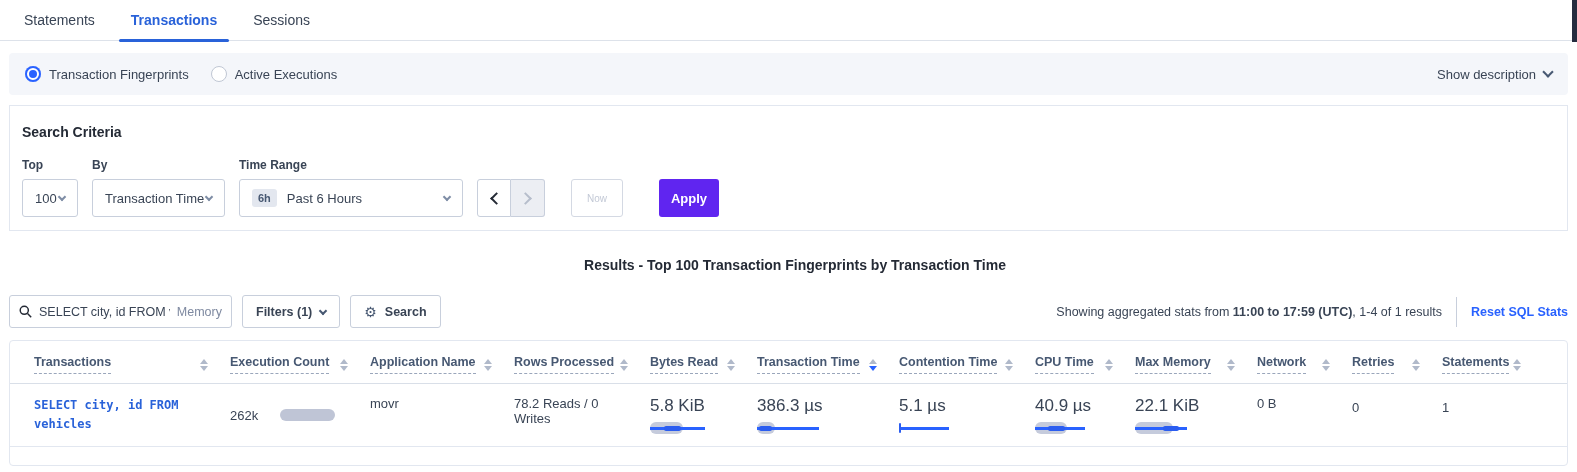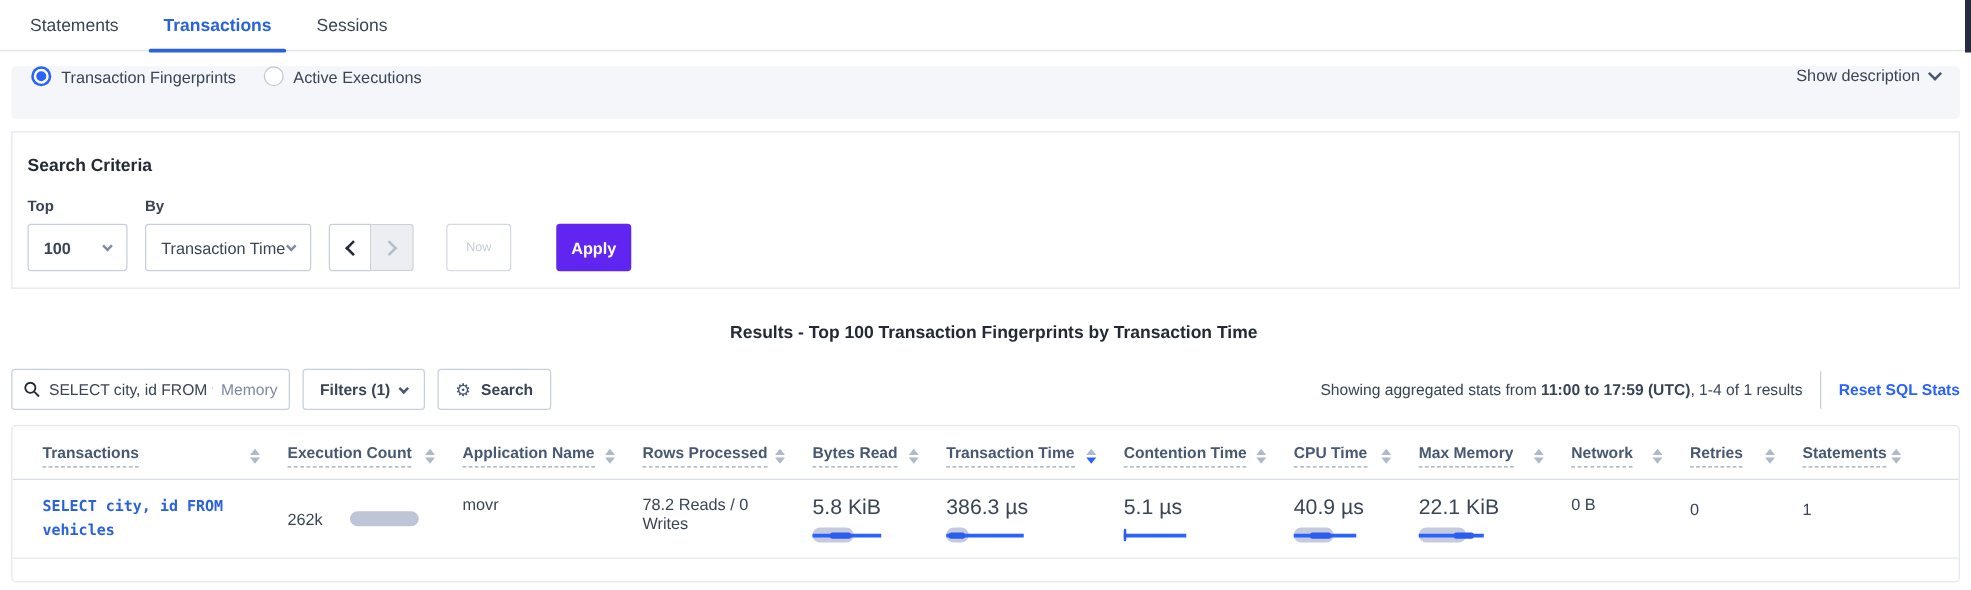--- a/index.html
+++ b/index.html
@@ -12,21 +12,21 @@
   .tab { font-size:14px; color:#394455; padding:0 12px; height:41px; line-height:41px;
     margin-left:12px; cursor:pointer; position:relative; }
   .tab:first-child { margin-left:12px; }
   .tab.active { color:#2962d9; font-weight:bold; }
   .tab.active::after { content:""; position:absolute; left:0; right:0; bottom:-1px;
     height:3px; background:#2962d9; border-radius:2px; }
   .edge-artifact { position:absolute; right:0; top:0; width:5px; height:42px; background:#252c3f; }
 
   
   .toggle-strip { margin:12px 9px 0 9px; height:42px; background:#f4f6fa; border-radius:4px;
-    display:flex; align-items:flex-start; padding:0 16px; }
+    display:flex; align-items:center; padding:0 16px; }
   .radio-group { display:flex; align-items:center; gap:22px; }
   .radio-opt { display:flex; align-items:center; gap:8px; font-size:13px; color:#394455; cursor:pointer; }
   .radio { width:16px; height:16px; border-radius:50%; }
   .radio.on { background:#2962ff;
     box-shadow: inset 0 0 0 2px #2962ff, inset 0 0 0 4px #ffffff; }
   .radio.off { background:#fff; border:1px solid #c0c7d4; }
   .show-desc { margin-left:auto; font-size:13px; color:#394455; display:flex; align-items:center; gap:8px; cursor:pointer; }
   .chev { width:8px; height:8px; border-right:2px solid #475872; border-bottom:2px solid #475872;
     transform:rotate(45deg); margin-top:-4px; display:inline-block; }
   .chev.small { width:6px; height:6px; margin-top:-2px; }
@@ -34,21 +34,21 @@
   
   .criteria { margin:10px 9px 0 9px; background:#fff; border:1px solid #e2e7f0; border-radius:0;
     padding:18px 26px 24px 12px; height:126px; }
   .criteria-title { font-size:14px; font-weight:bold; color:#242a35; }
   .criteria-row { display:flex; align-items:flex-end; gap:14px; margin-top:18px; }
   .field { display:flex; flex-direction:column; gap:7px; }
   .field-label { font-size:12px; font-weight:bold; color:#394455; }
   .select { height:38px; border:1px solid #c8cfdc; border-radius:3px; background:#fff;
     display:flex; align-items:center; padding:0 12px; font-size:13px; color:#394455; cursor:pointer; }
   .select .chev { border-color:#7e8da5; margin-left:auto; }
-  .sel-top { width:80px;font-weight:bold; }
+  .sel-top { width:56px; }
   .sel-by { width:133px; }
   .sel-range { width:224px; gap:10px; }
   .badge-6h { background:#e3e7ef; color:#475872; font-size:11px; font-weight:bold;
     padding:3px 6px; border-radius:3px; }
   .nav-group { display:flex; }
   .nav-btn { width:34px; height:38px; border:1px solid #c8cfdc; display:flex; align-items:center;
     justify-content:center; cursor:pointer; }
   .nav-btn.prev { background:#fff; border-radius:3px 0 0 3px; }
   .nav-btn.next { background:#eceef3; border-left:none; border-radius:0 3px 3px 0; }
   .arrow { width:9px; height:9px; border-right:2.5px solid #242a35; border-bottom:2.5px solid #242a35; }
@@ -144,20 +144,28 @@
         <span class="chev small"></span>
       </div>
     </div>
     <div class="field">
       <span class="field-label">By</span>
       <div class="select sel-by">
         <span>Transaction Time</span>
         <span class="chev small"></span>
       </div>
     </div>
+    <div class="field">
+      <span class="field-label">Time Range</span>
+      <div class="select sel-range">
+        <span class="badge-6h">6h</span>
+        <span>Past 6 Hours</span>
+        <span class="chev small"></span>
+      </div>
+    </div>
     <div class="nav-group">
       <div class="nav-btn prev">
         <span class="arrow left"></span>
       </div>
       <div class="nav-btn next">
         <span class="arrow right"></span>
       </div>
     </div>
     <button class="now-btn">Now</button>
     <button class="apply-btn">Apply</button>

